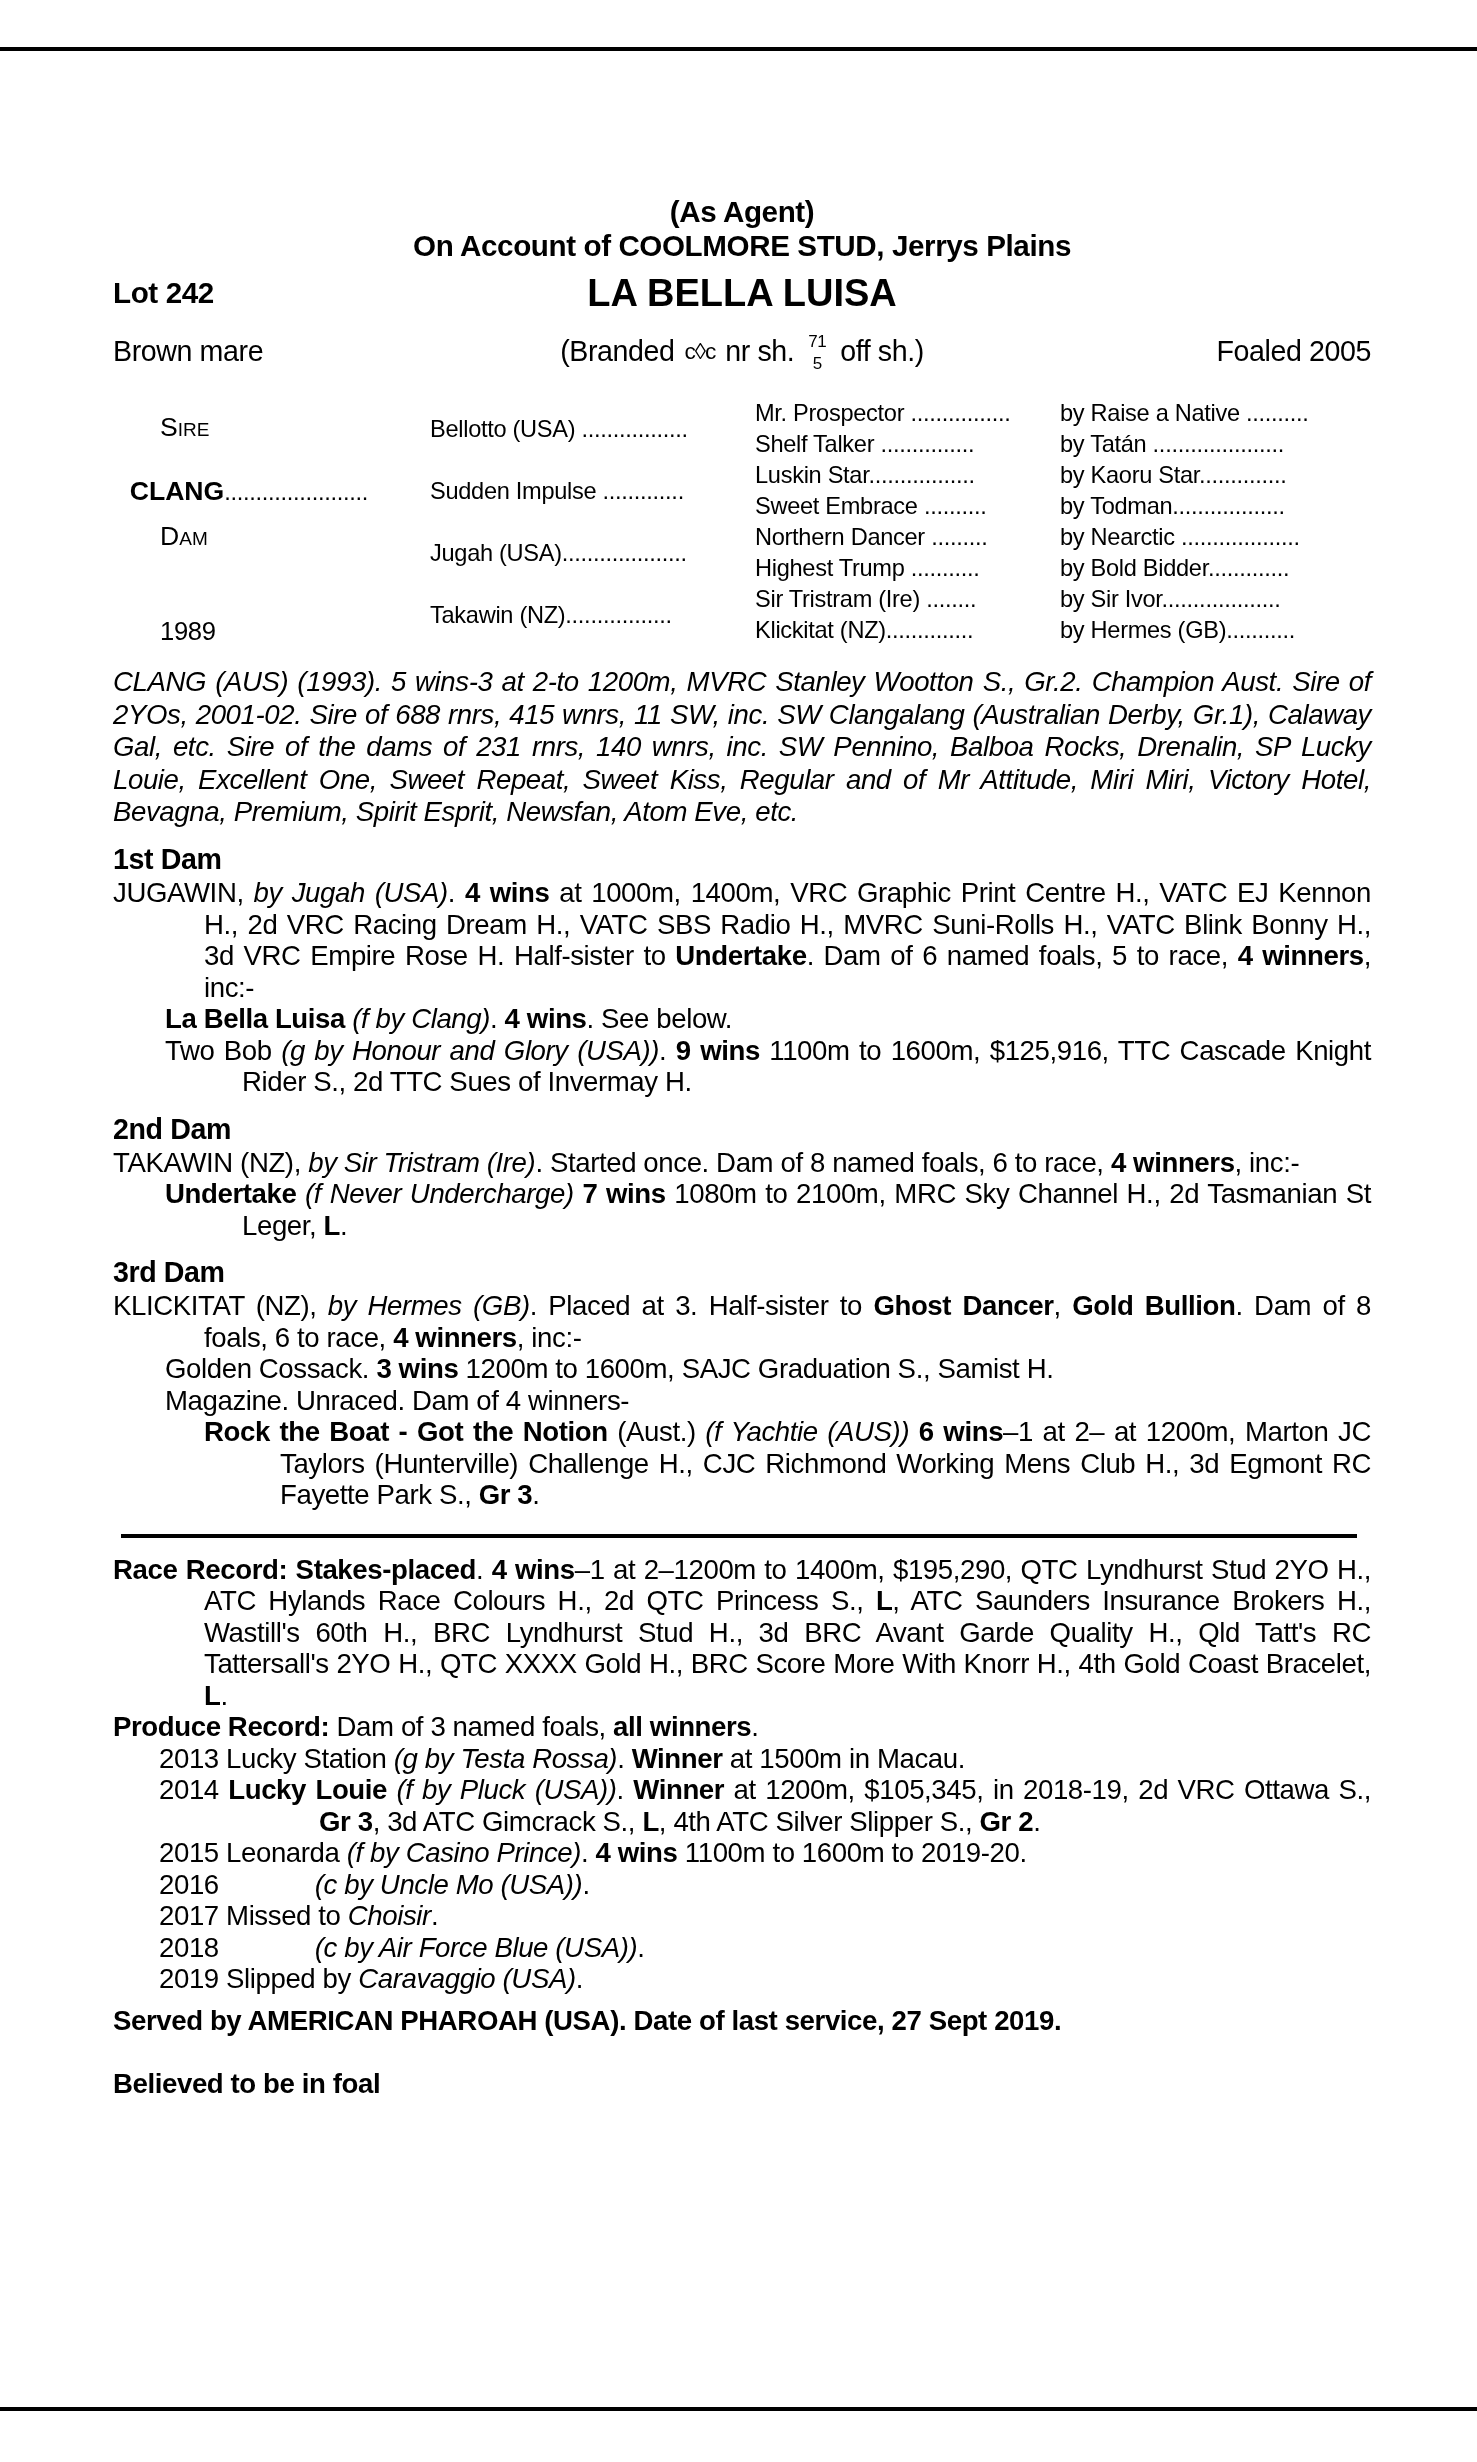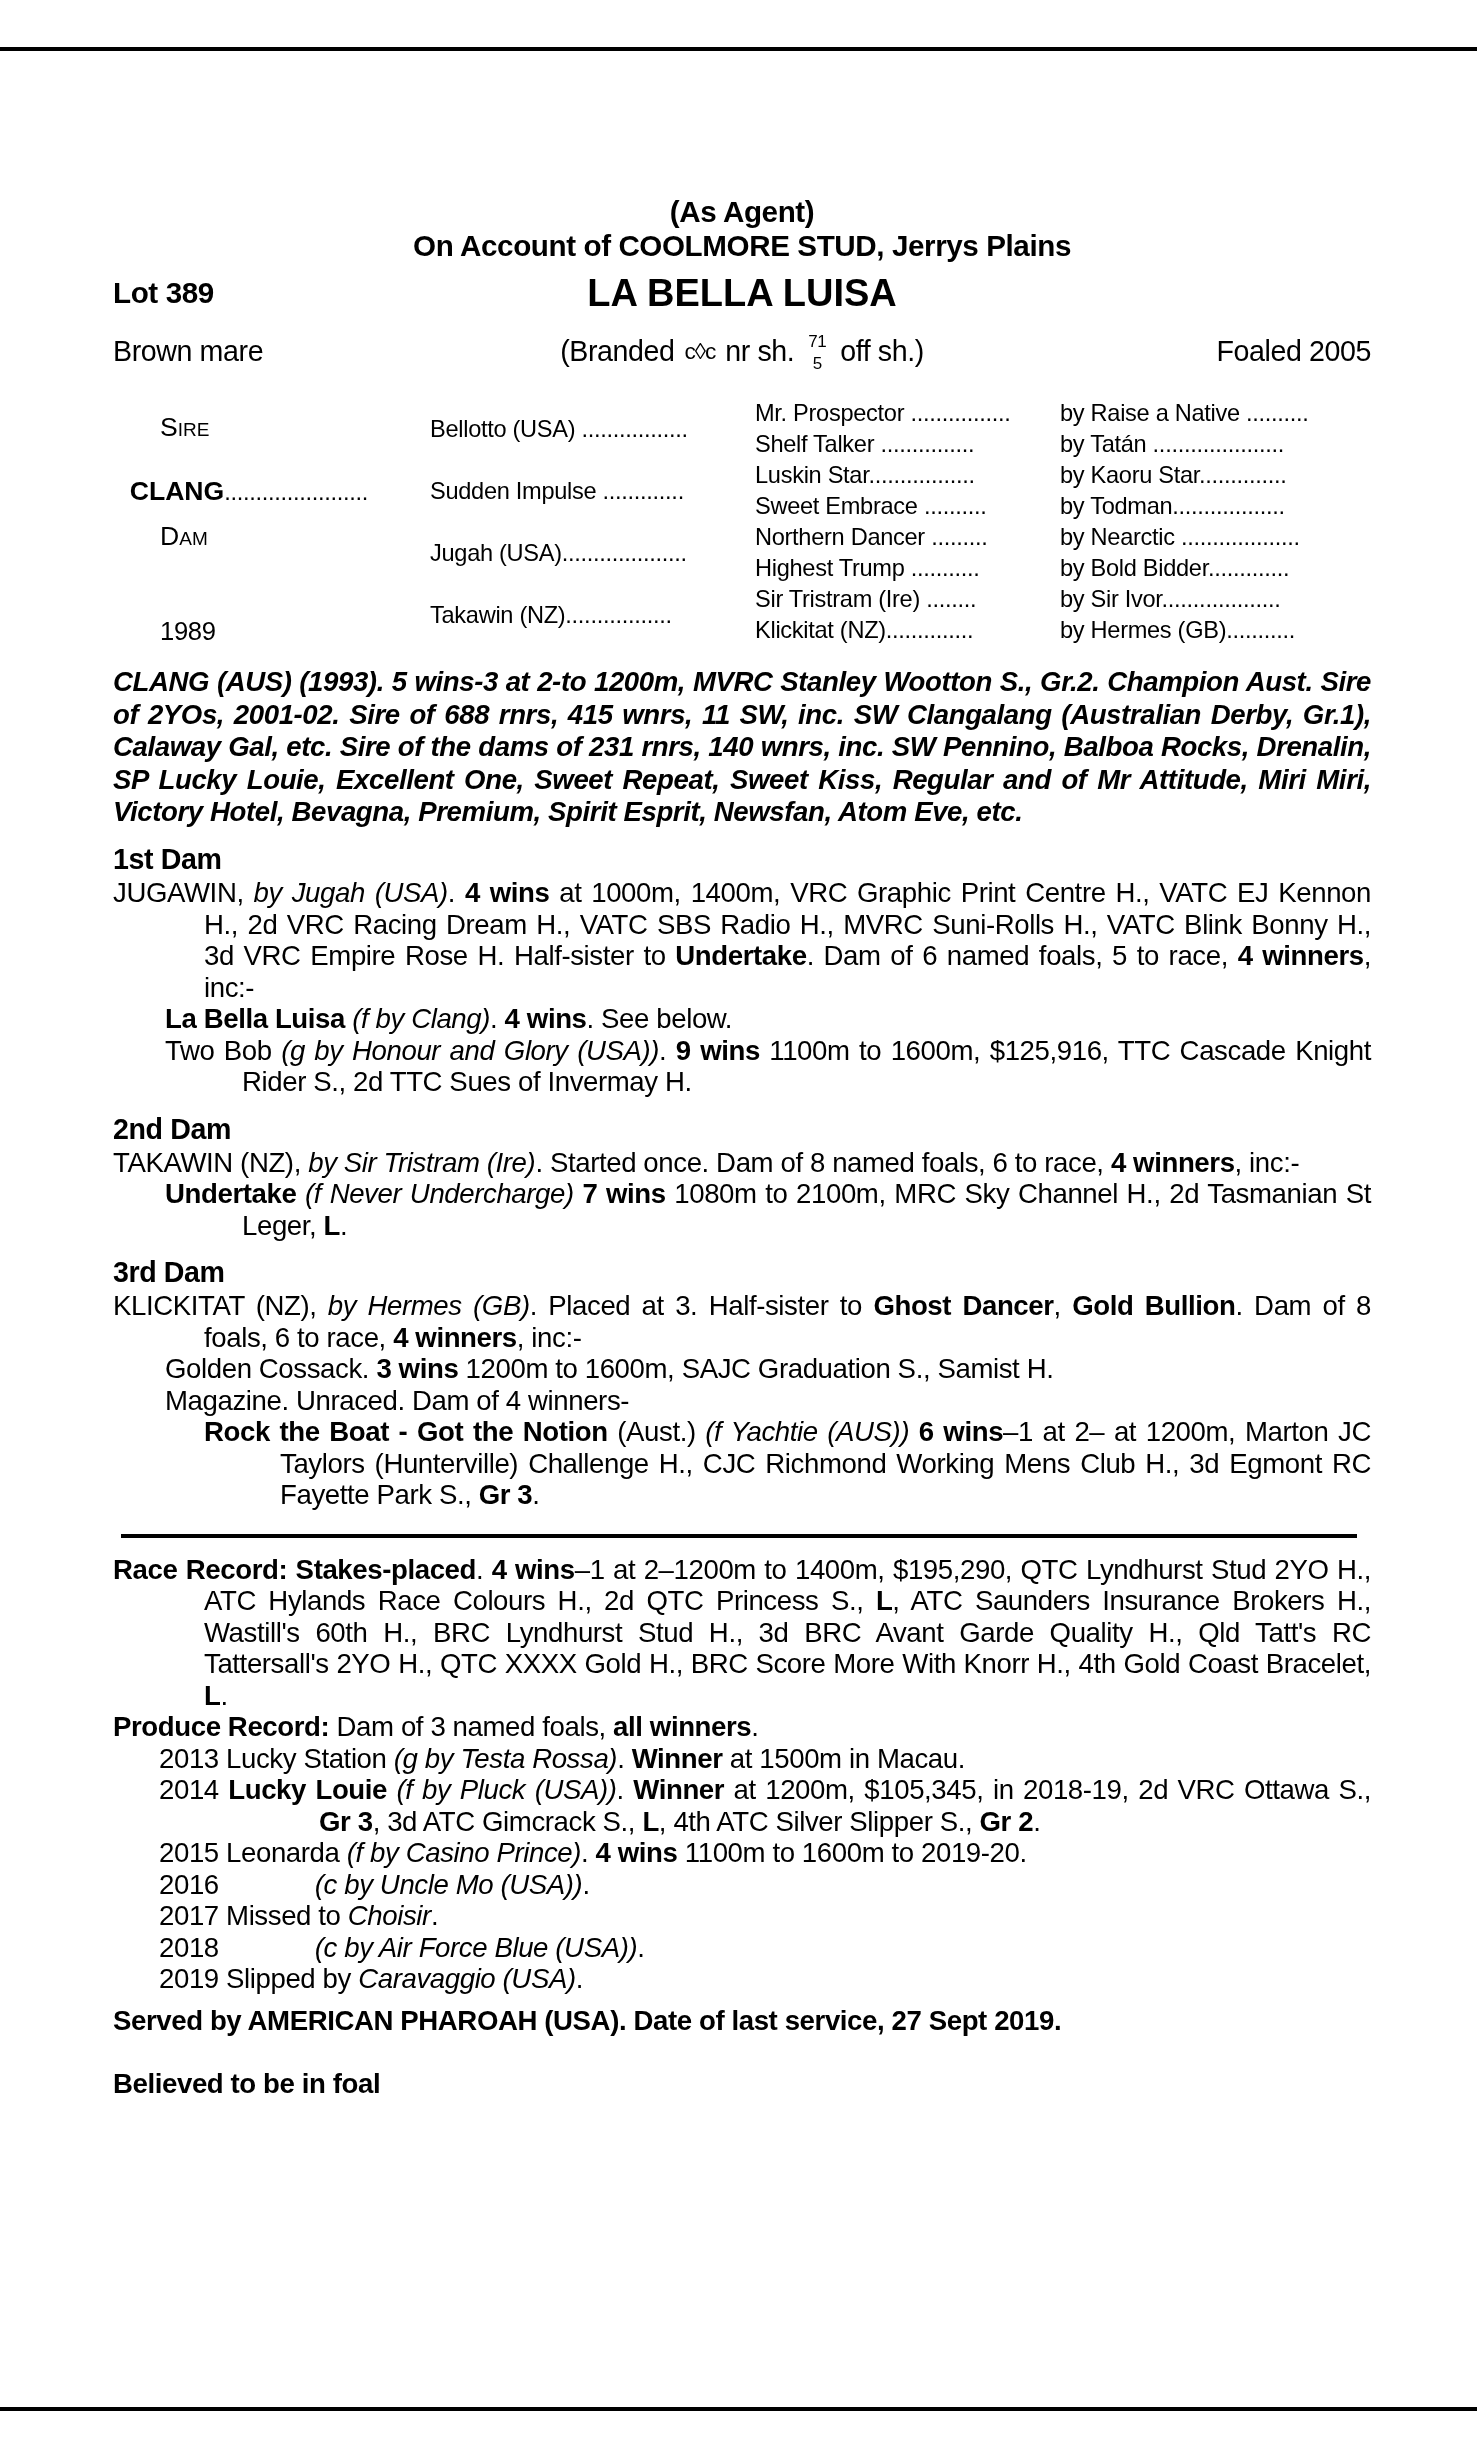--- a/index.html
+++ b/index.html
@@ -50,35 +50,35 @@
   .hang-0{padding-left:91px;text-indent:-91px;}
   .hang-1{padding-left:129px;text-indent:-77px;}
   .hang-2{padding-left:167px;text-indent:-76px;}
   .hang-produce{padding-left:206px;text-indent:-160px;}
   .divider{border-top:4.9px solid #000;margin:23.6px 13.8px 15.8px 7.9px;}
   .served-line{margin-top:9.9px;font-weight:bold;}
   .foal-line{margin-top:32px;font-weight:bold;}
   .seg-n{font-weight:normal;font-style:normal;}
   .seg-b{font-weight:bold;}
   .seg-i{font-style:italic;margin-top:37px;}
-  .seg-bi{font-weight:bold;font-style:italic;}
+  .seg-bi{font-weight:normal;font-style:italic;}
   .seg-gap{margin-left:96px;}
 </style>
 </head>
 <body>
 
 <div class="frame"></div>
 
 <div class="content">
 
   <div class="center consignor">(As Agent)</div>
   <div class="center consignor">On Account of COOLMORE STUD, Jerrys Plains</div>
 
   <div class="lot-row">
-    <span class="lot-number">Lot 389</span>
+    <span class="lot-number">Lot 242</span>
     <div class="horse-name">LA BELLA LUISA</div>
   </div>
 
   <div class="mare-row">
     <span class="left">Brown mare</span>
     <span class="brand-group">
       <span>(Branded</span>
       <span class="brand-symbol">c◊c</span>
       <span>nr sh.</span>
       <span class="brand-frac">

